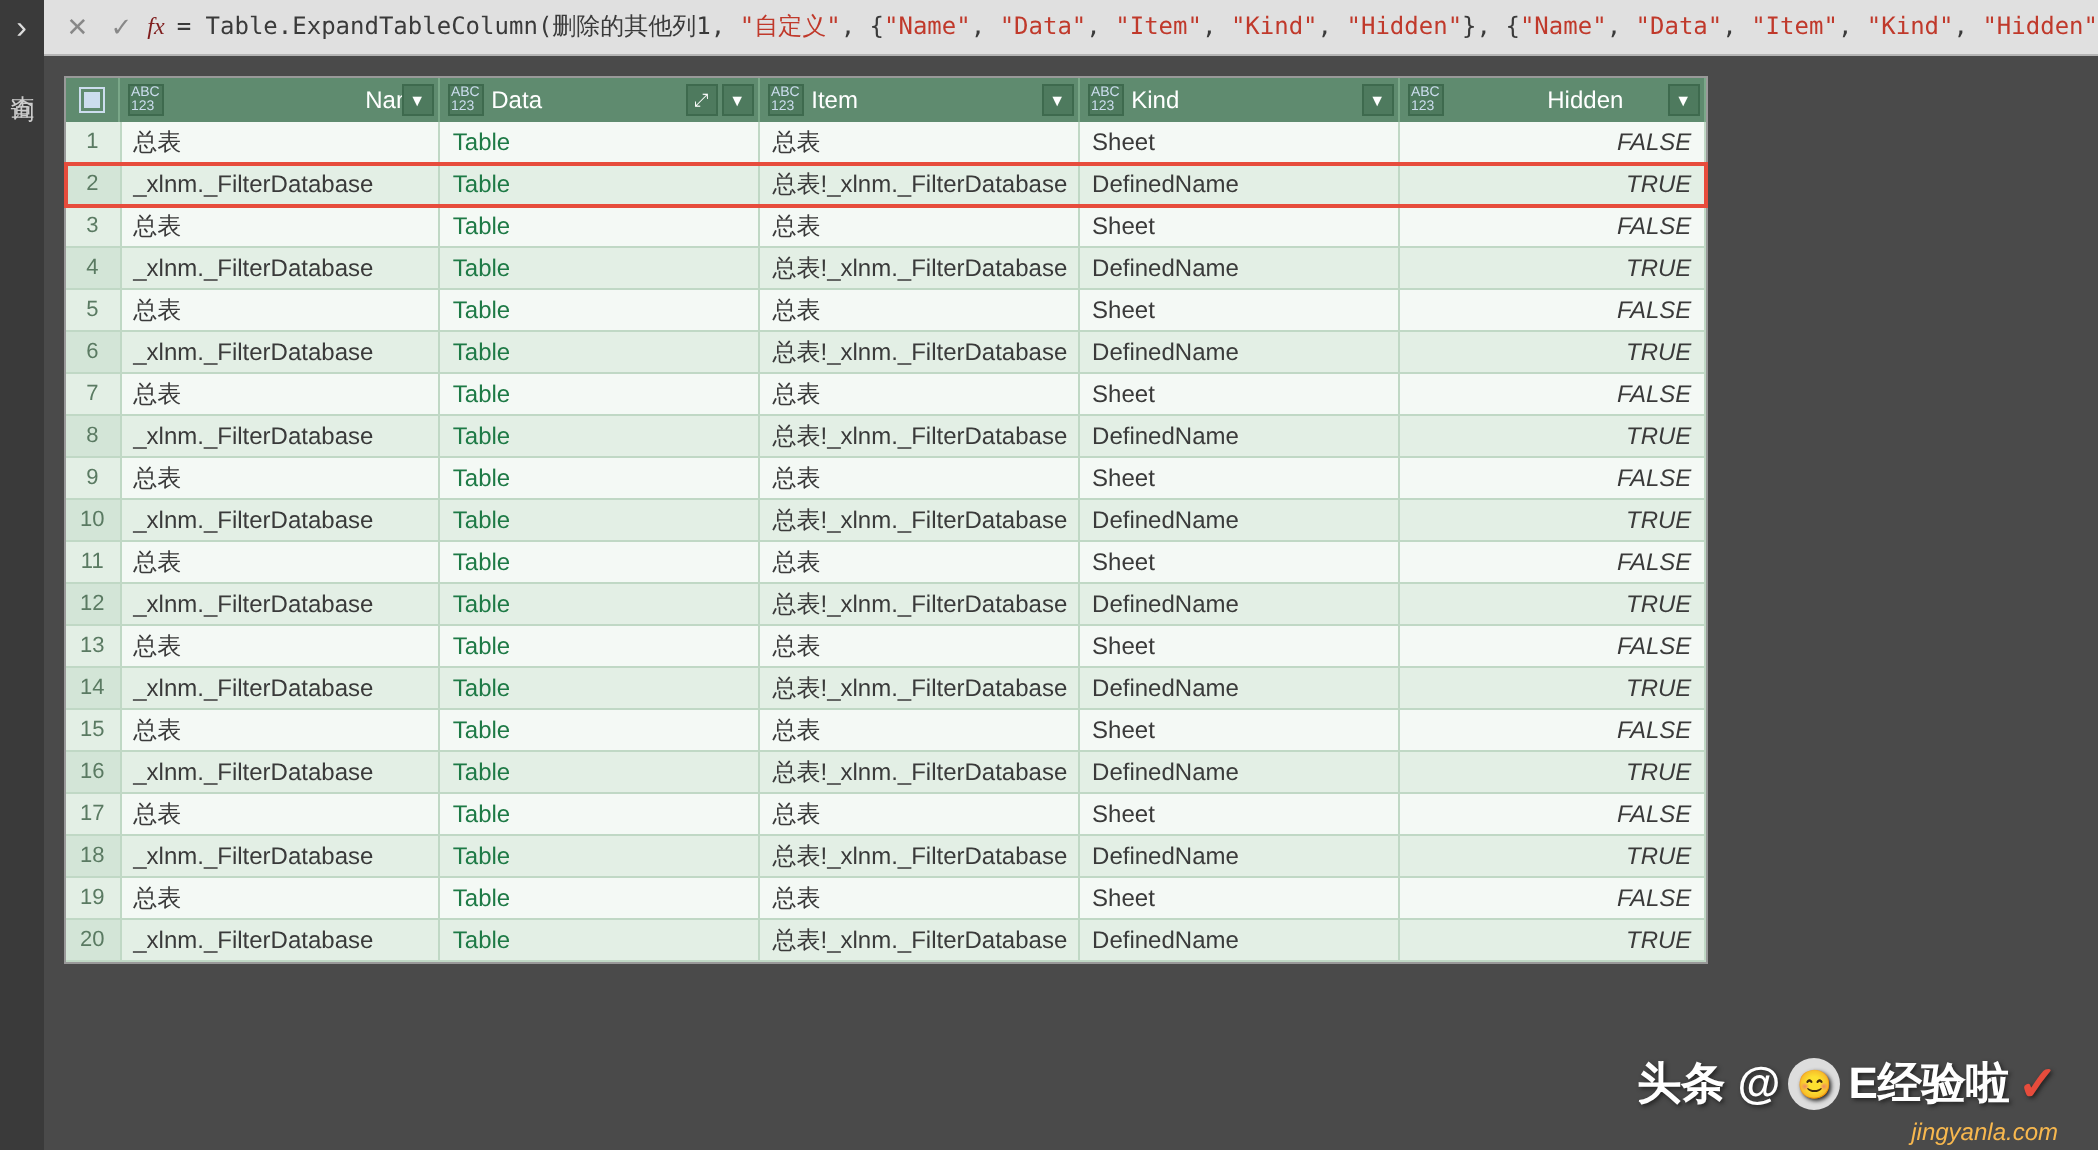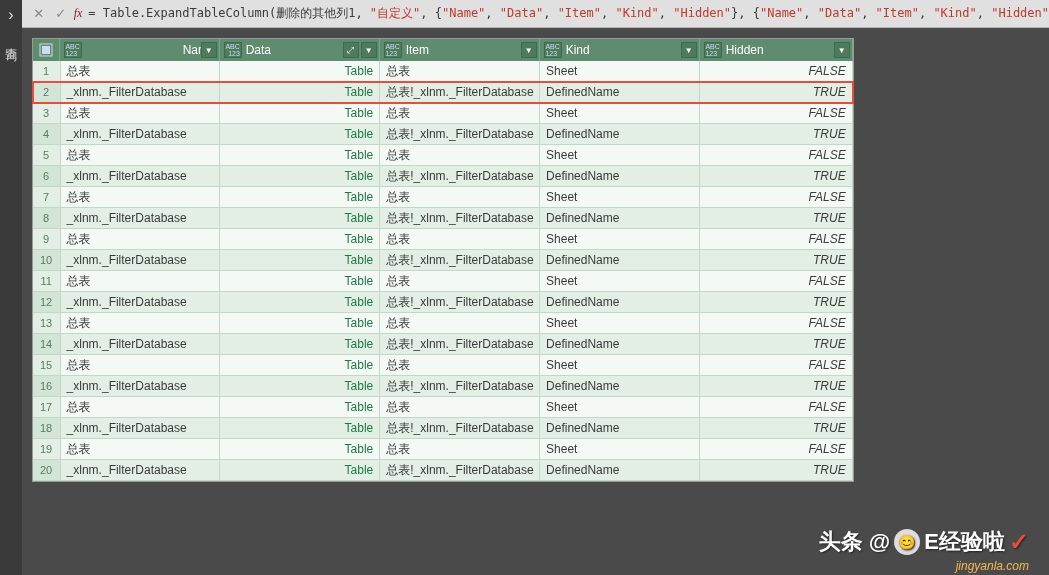--- a/index.html
+++ b/index.html
@@ -152,24 +152,24 @@
     border-bottom: 1px solid #c0d8c5;
     padding: 0 6px;
     line-height: 21px;
     overflow: hidden;
     white-space: nowrap;
     color: #3a3a3a;
   }
   .tbody .cell.link { color: #1e7a46; }
   .tbody .cell.right { text-align: right; font-style: italic; }
   .col-name  { width: 160px; justify-content: space-between; }
-  .col-data  { width: 160px; text-align: right; }
+  .col-data  { width: 160px; }
   .col-item  { width: 160px; }
   .col-kind  { width: 160px; }
-  .col-hidden{ width: 153px; }
+  .col-hidden{ width: 153px; gap: 48px; }
   .highlight-row {
     outline: 2px solid #e74c3c;
     outline-offset: -1px;
     position: relative;
     z-index: 2;
   }
   .sel-ic{
     width:14px;height:14px;
     display:inline-block;
   }

